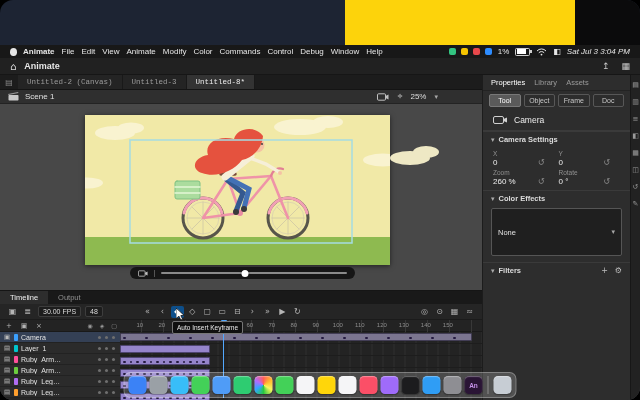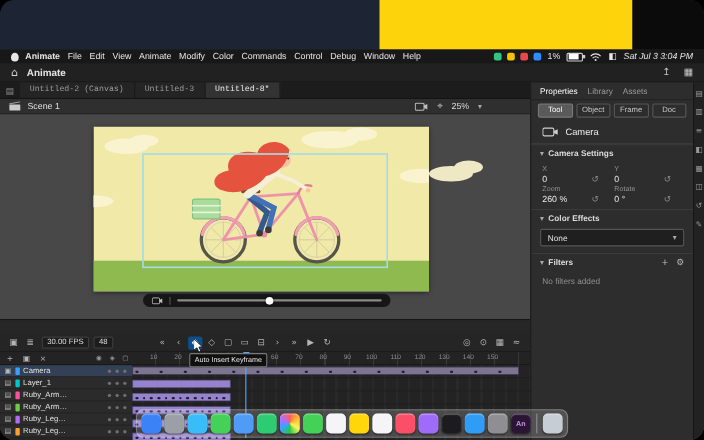--- a/index.html
+++ b/index.html
@@ -130,21 +130,21 @@
   .psec-t{font-size:7.5px;color:#dcdcdc;font-weight:bold;}
   .psec-icons{margin-left:auto;display:flex;gap:7px;align-items:center;}
   .psec-ic{font-family:"DejaVu Sans",sans-serif;font-size:8px;color:#bdbdbd;}
   .pgrid{display:flex;flex-wrap:wrap;padding:1px 8px 4px 8px;}
   .pcell{width:50%;box-sizing:border-box;padding:2px 4px 0 2px;}
   .plab{font-size:6.5px;color:#909090;}
   .pvr{display:flex;align-items:center;margin-top:1px;}
   .pval{font-size:8px;color:#ececec;}
   .undo{font-family:"DejaVu Sans",sans-serif;font-size:8px;color:#8a8a8a;margin-left:auto;margin-right:8px;}
   .pdrop{margin:2px 8px 6px 8px;height:14px;background:#1f1f1f;border:1px solid #555;border-radius:2px;
-         display:flex;align-items:center;padding:0 6px;}
+         display:flex;align-items:center;padding:16px 6px;}
   .pdrop-val{font-size:7.5px;color:#e0e0e0;flex:1;}
   .pempty{font-size:7.5px;color:#8f8f8f;padding:5px 10px;}
   
   .rstrip{position:absolute;left:630px;top:75px;width:10px;bottom:0;background:#222;
           border-left:1px solid #171717;display:flex;flex-direction:column;align-items:center;
           padding-top:6px;gap:9px;box-sizing:border-box;}
   .rsicon{font-family:"DejaVu Sans",sans-serif;font-size:7px;color:#9a9a9a;line-height:8px;}
   
   .dock{position:absolute;left:50%;bottom:2px;transform:translateX(-50%);height:24px;
         background:rgba(255,255,255,.18);border:1px solid rgba(255,255,255,.28);border-radius:7px;
@@ -301,20 +301,24 @@
         <path d="M8.5 3 L11.5 1.5 V6.5 L8.5 5 Z" fill="#c0c0c0"></path>
       </svg>
       <span class="camtb-div"></span>
       <span class="track">
         <span class="thumb" style="left: 45%;"></span>
       </span>
     </div>
   </div>
 
   <div class="timeline">
+    <div id="tltabstrip">
+        <div class="tltab active">Timeline</div>
+        <div class="tltab">Output</div>
+      </div>
     <div class="tltb">
       <span class="tgrp" id="tlleft">
           <span class="ticon">▣</span>
           <span class="ticon">≣</span>
         </span>
       <span class="tbox">30.00 FPS</span>
       <span class="tbox">48</span>
       <span class="tgrp" id="tlcenter">
           <span class="ticon">«</span>
           <span class="ticon">‹</span>
@@ -584,21 +588,20 @@
       <span class="caret">▾</span>
     </div>
     <div class="psec">
       <span class="chev">▾</span>
       <span class="psec-t">Filters</span>
       <span class="psec-icons">
         <span class="psec-ic">+</span>
         <span class="psec-ic">⚙</span>
       </span>
     </div>
-    <div class="pempty">No filters added</div>
   </div>
 
   <div class="rstrip" id="rstrip">
       <div class="rsicon">▤</div>
       <div class="rsicon">▥</div>
       <div class="rsicon">≡</div>
       <div class="rsicon">◧</div>
       <div class="rsicon">▦</div>
       <div class="rsicon">◫</div>
       <div class="rsicon">↺</div>

